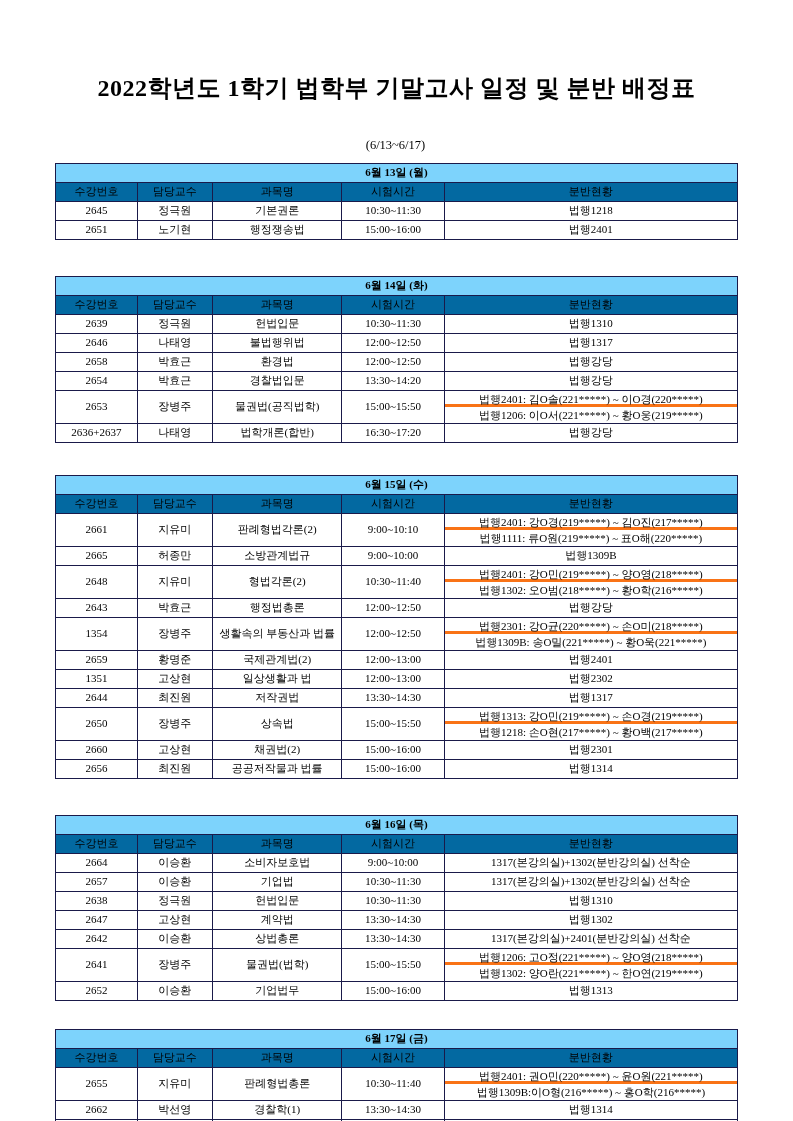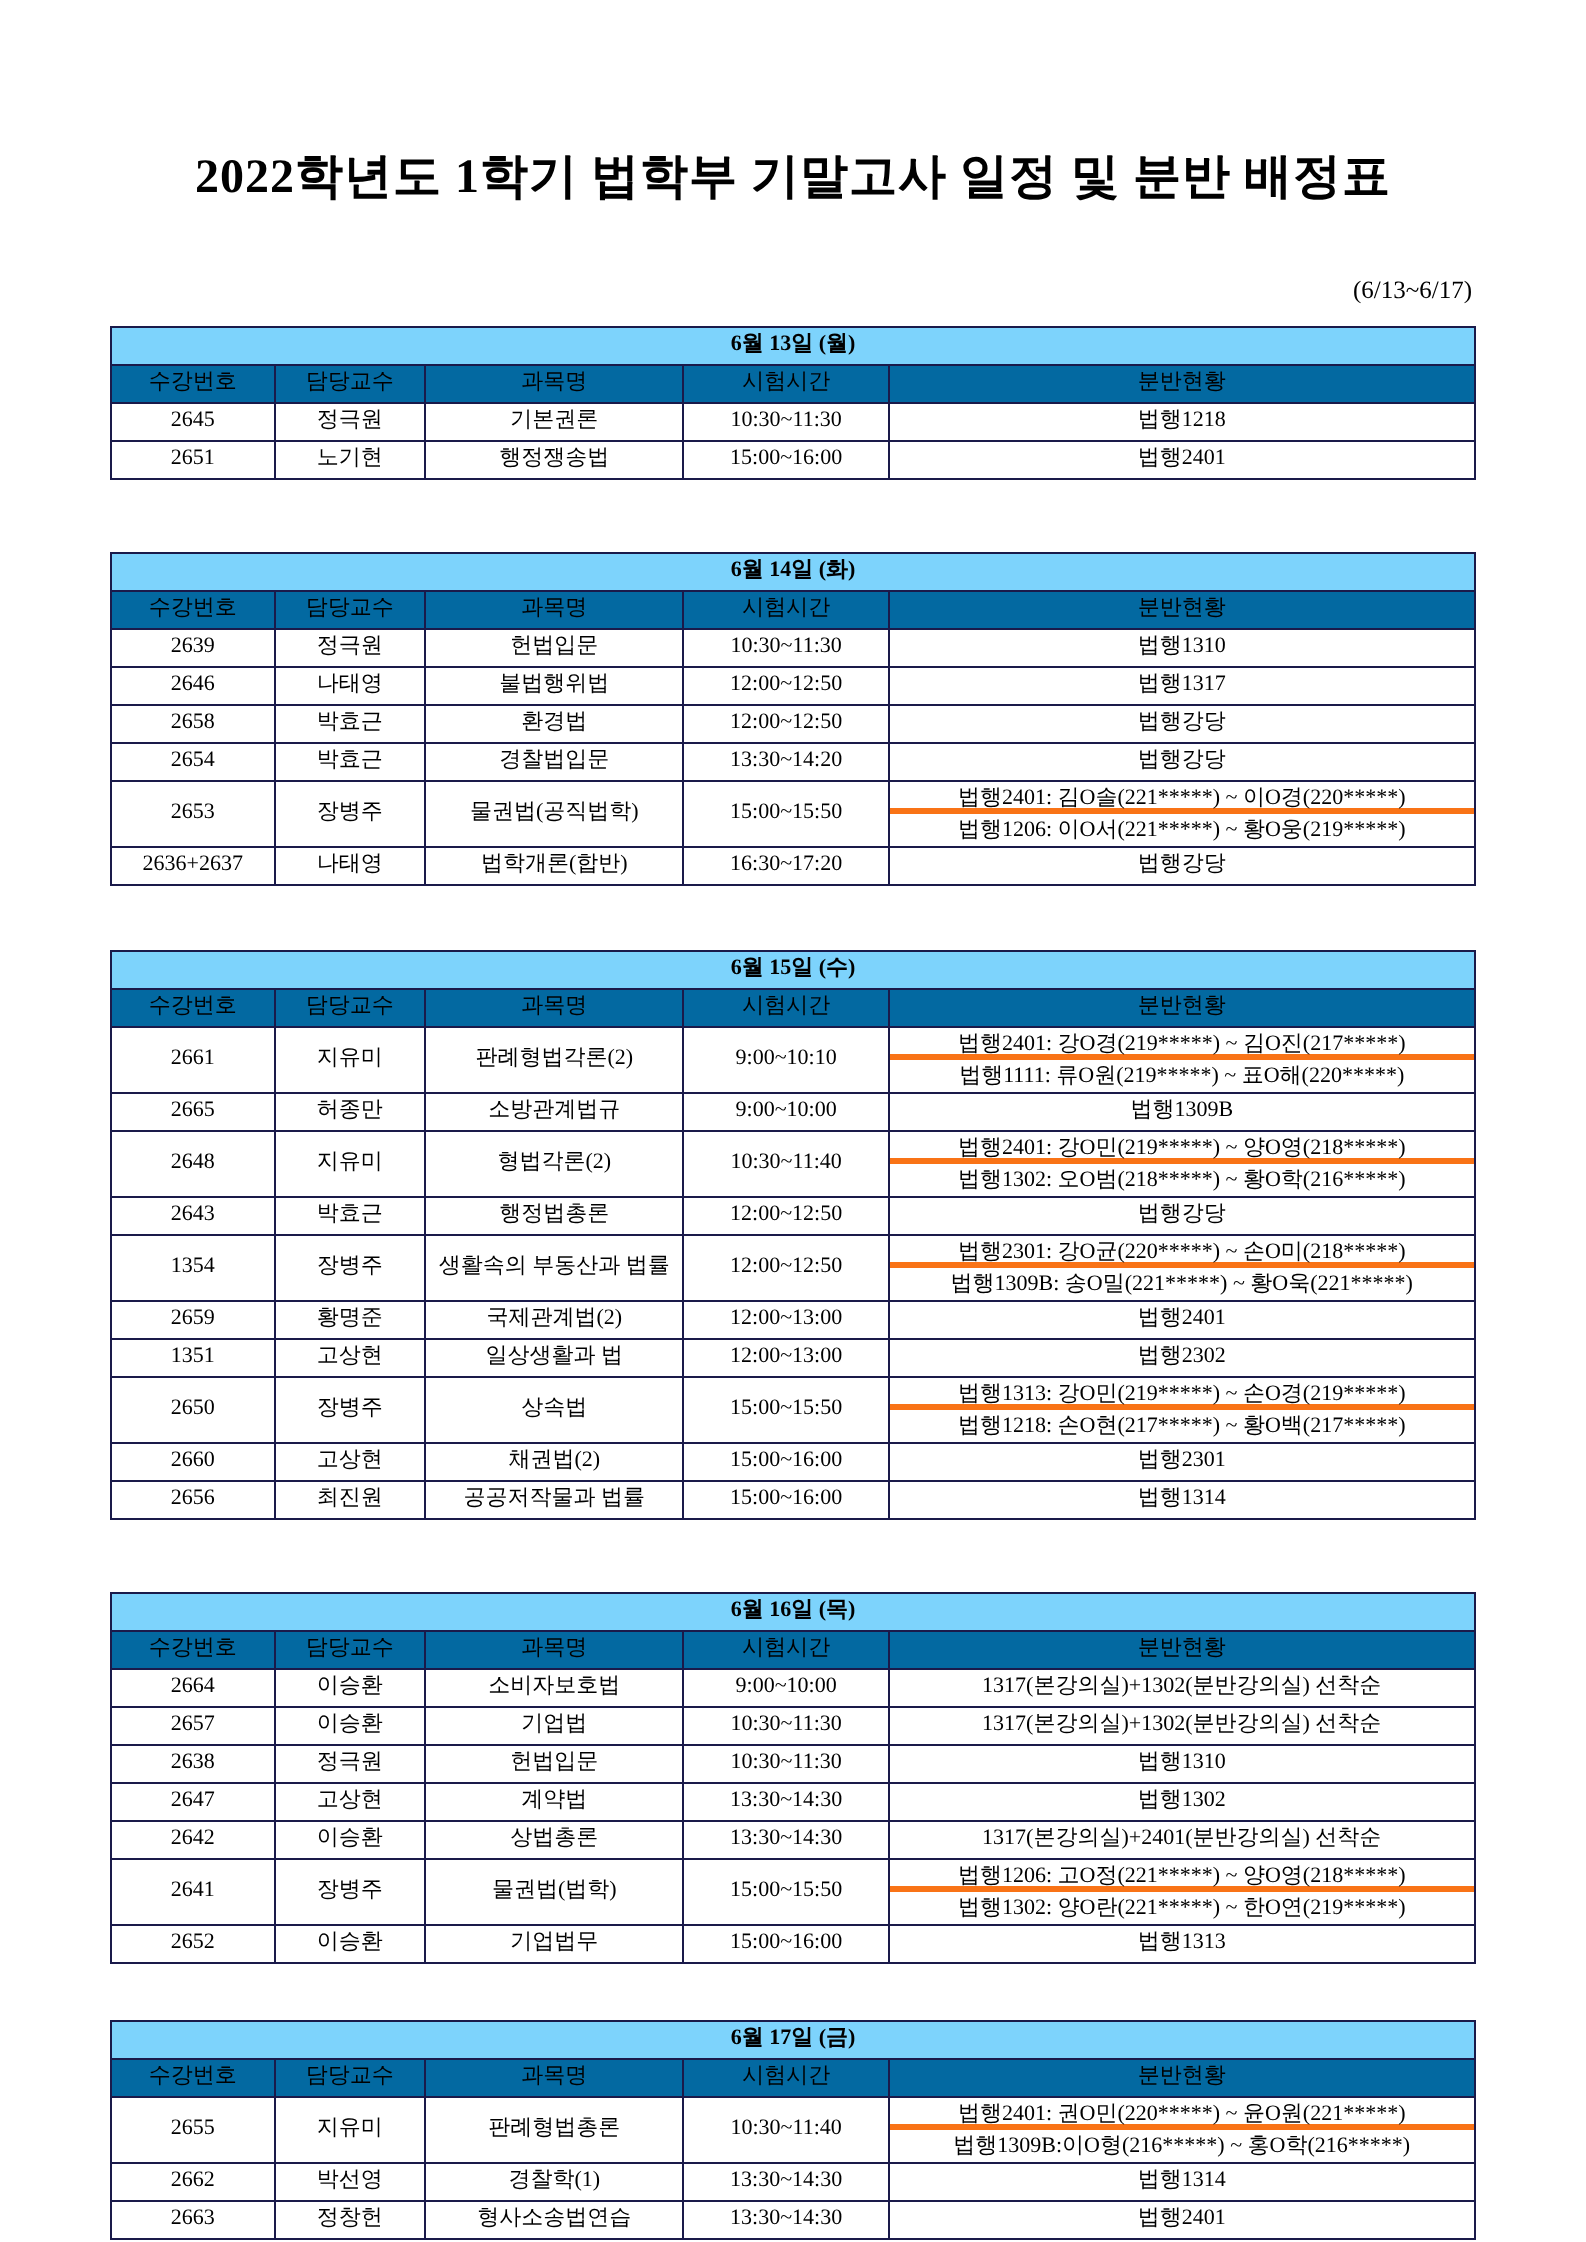--- a/index.html
+++ b/index.html
@@ -23,21 +23,21 @@
   }
   .doc-title {
     text-align: center;
     font-size: 24px;
     font-weight: bold;
     letter-spacing: 0.5px;
     margin: 14px 0 0 0;
     white-space: nowrap;
   }
   .date-range {
-    text-align: right;
+    text-align: center;
     font-size: 12.5px;
     margin-top: 34px;
     margin-right: 2px;
   }
   table.sched {
     border-collapse: collapse;
     width: 100%;
     table-layout: fixed;
     margin-top: 10px;
   }
@@ -282,20 +282,27 @@
               <td class="bun">법행2401</td>
             </tr>
             <tr>
               <td>1351</td>
               <td>고상현</td>
               <td>일상생활과 법</td>
               <td>12:00~13:00</td>
               <td class="bun">법행2302</td>
             </tr>
             <tr>
+              <td>2644</td>
+              <td>최진원</td>
+              <td>저작권법</td>
+              <td>13:30~14:30</td>
+              <td class="bun">법행1317</td>
+            </tr>
+            <tr>
               <td>2650</td>
               <td>장병주</td>
               <td>상속법</td>
               <td>15:00~15:50</td>
               <td class="bun split">
                 <div class="bun-line">법행1313: 강O민(219*****) ~ 손O경(219*****)</div>
                 <div class="bun-line">법행1218: 손O현(217*****) ~ 황O백(217*****)</div>
               </td>
             </tr>
             <tr>

